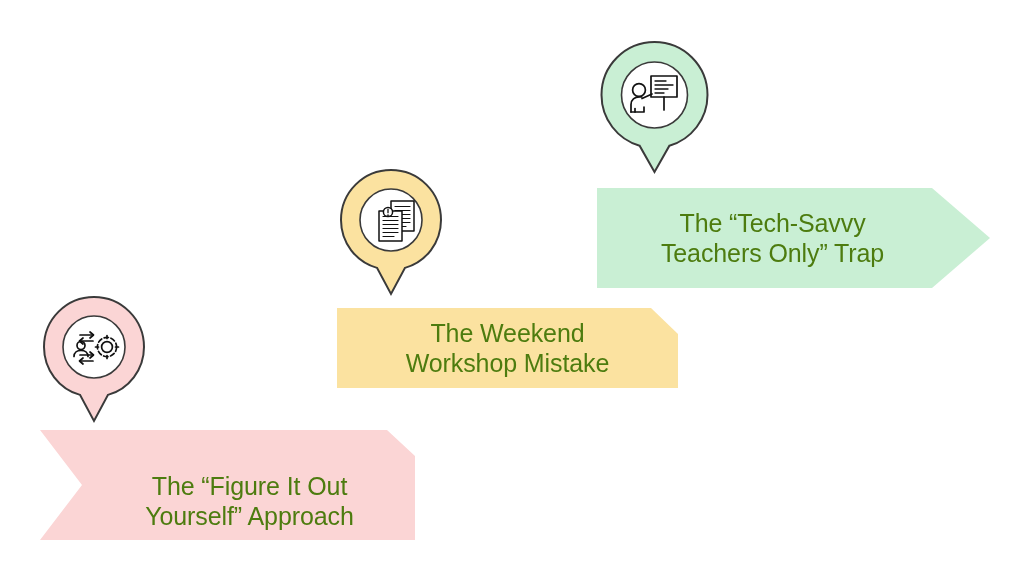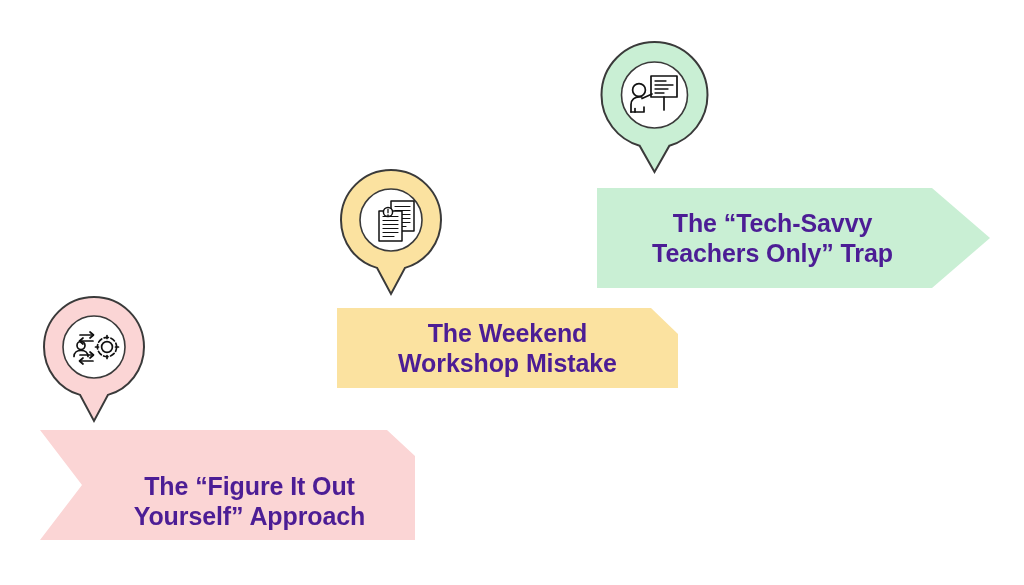--- a/index.html
+++ b/index.html
@@ -15,22 +15,22 @@
   .step{position:absolute;}
 
   
   .banner{
     position:absolute;
     display:flex;align-items:center;justify-content:center;
     text-align:center;
     box-sizing:border-box;
   }
   .banner-label{
-    font-weight:700;
-    color:#4c1d95;
+    font-weight:400;
+    color:#4d7c0f;
     line-height:1.22;
     letter-spacing:-0.1px;
     white-space:pre-line;
   }
 
   
   .banner-pink{
     left:40px;top:430px;width:375px;height:110px;
     background:#FBD5D5;
     font-size:25px;

